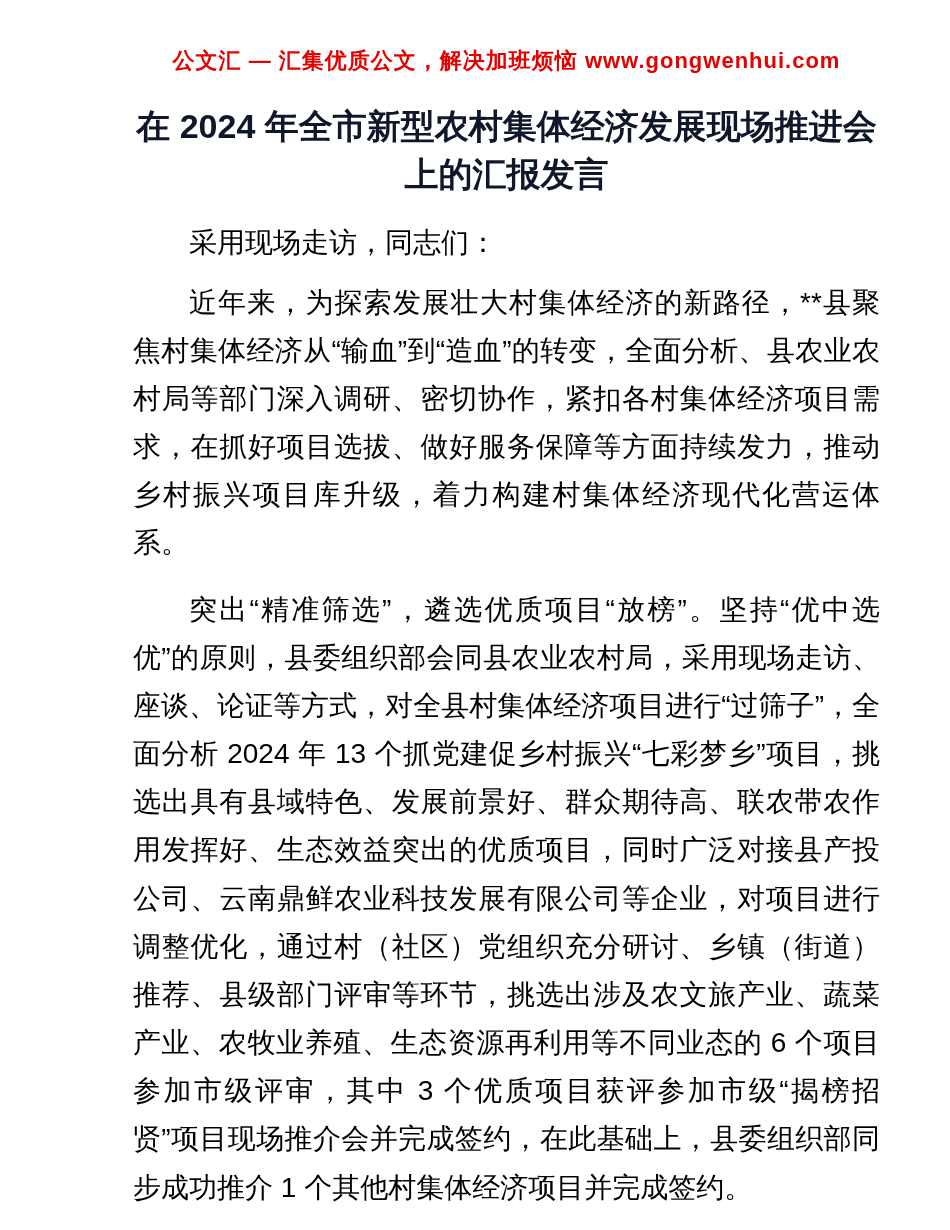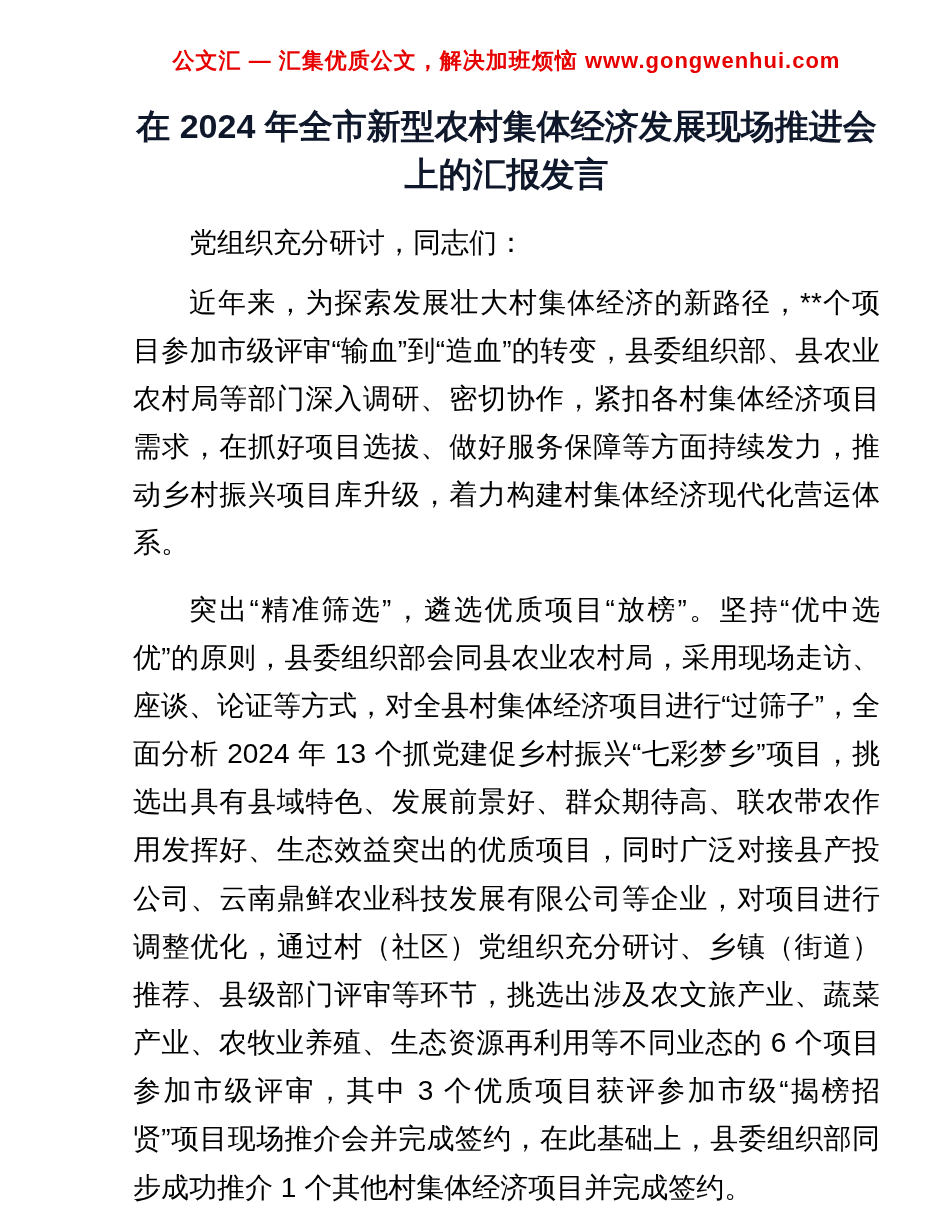--- a/index.html
+++ b/index.html
@@ -51,19 +51,19 @@
 </style>
 </head>
 <body>
 
 <div class="page">
 
   <div class="watermark">公文汇 — 汇集优质公文，解决加班烦恼 www.gongwenhui.com</div>
 
   <h1 class="title">在 2024 年全市新型农村集体经济发展现场推进会上的汇报发言</h1>
 
-  <p class="para">党组织充分研讨，同志们：</p>
+  <p class="para">采用现场走访，同志们：</p>
 
-  <p class="para">近年来，为探索发展壮大村集体经济的新路径，**个项目参加市级评审“输血”到“造血”的转变，县委组织部、县农业农村局等部门深入调研、密切协作，紧扣各村集体经济项目需求，在抓好项目选拔、做好服务保障等方面持续发力，推动乡村振兴项目库升级，着力构建村集体经济现代化营运体系。</p>
+  <p class="para">近年来，为探索发展壮大村集体经济的新路径，**县聚焦村集体经济从“输血”到“造血”的转变，全面分析、县农业农村局等部门深入调研、密切协作，紧扣各村集体经济项目需求，在抓好项目选拔、做好服务保障等方面持续发力，推动乡村振兴项目库升级，着力构建村集体经济现代化营运体系。</p>
 
   <p class="para spaced">突出“精准筛选”，遴选优质项目“放榜”。坚持“优中选优”的原则，县委组织部会同县农业农村局，采用现场走访、座谈、论证等方式，对全县村集体经济项目进行“过筛子”，全面分析 2024 年 13 个抓党建促乡村振兴“七彩梦乡”项目，挑选出具有县域特色、发展前景好、群众期待高、联农带农作用发挥好、生态效益突出的优质项目，同时广泛对接县产投公司、云南鼎鲜农业科技发展有限公司等企业，对项目进行调整优化，通过村（社区）党组织充分研讨、乡镇（街道）推荐、县级部门评审等环节，挑选出涉及农文旅产业、蔬菜产业、农牧业养殖、生态资源再利用等不同业态的 6 个项目参加市级评审，其中 3 个优质项目获评参加市级“揭榜招贤”项目现场推介会并完成签约，在此基础上，县委组织部同步成功推介 1 个其他村集体经济项目并完成签约。</p>
 
 </div>
 
 </body></html>

